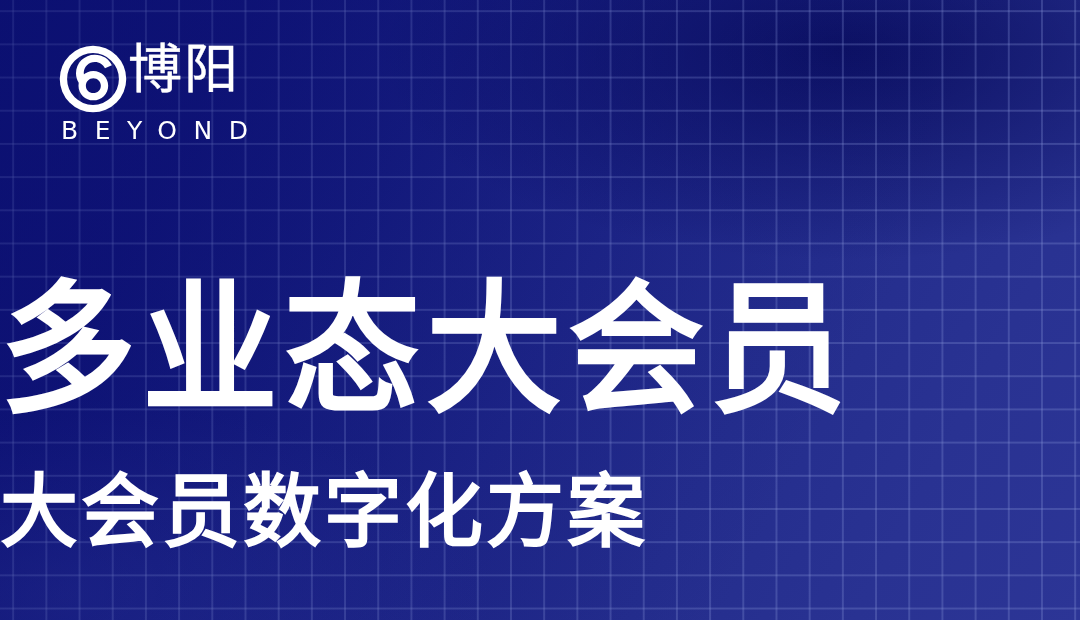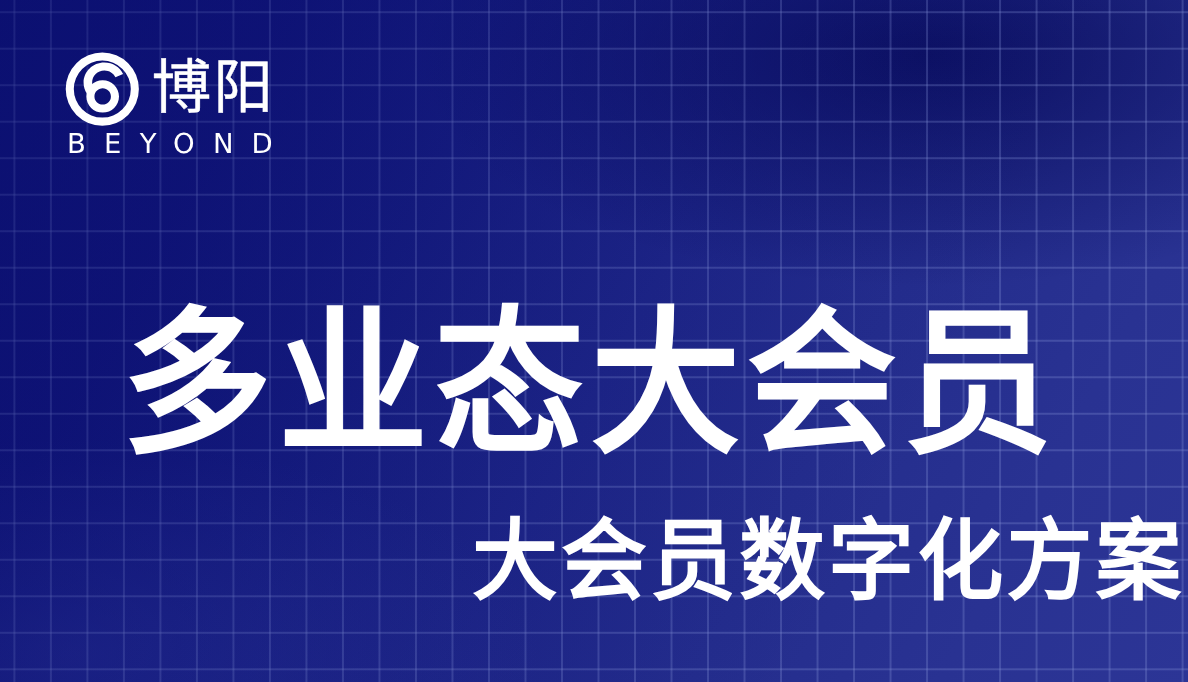--- a/index.html
+++ b/index.html
@@ -66,23 +66,21 @@
   
   .logo {
     position: absolute;
     left: 58px;
     top: 44px;
     width: 300px;
     height: 110px;
   }
   .logo-row {
     display: flex;
-    align-items: center;
     height: 74px;
-    gap: 10px;
   }
   .logo-mark {
     width: 70px;
     height: 70px;
     flex: 0 0 70px;
     display: block;
   }
   .logo-cn {
     font-family: "DejaVu Sans", "Liberation Sans", sans-serif;
     font-size: 54px;
@@ -106,42 +104,42 @@
     letter-spacing: 16.5px;
     white-space: nowrap;
   }
 
   
   .headline-wrap {
     position: absolute;
     left: 0;
     right: 0;
     top: 186px;
-    text-align: center;
+    text-align: left;
   }
   .headline {
     display: inline-block;
     font-family: "DejaVu Sans", "Liberation Sans", sans-serif;
     font-size: 136px;
     line-height: 1.02;
     font-weight: 700;
     color: #ffffff;
     letter-spacing: 6px;
     white-space: nowrap;
     padding-right: 6px;
     transform: scaleY(1.06);
     transform-origin: top center;
   }
 
   .subline-wrap {
     position: absolute;
     left: 0;
     right: 0;
     top: 406px;
-    text-align: right;
+    text-align: left;
   }
   .subline {
     display: inline-block;
     font-family: "DejaVu Sans", "Liberation Sans", sans-serif;
     font-size: 78px;
     line-height: 1.02;
     font-weight: 700;
     color: #ffffff;
     letter-spacing: 3px;
     white-space: nowrap;

